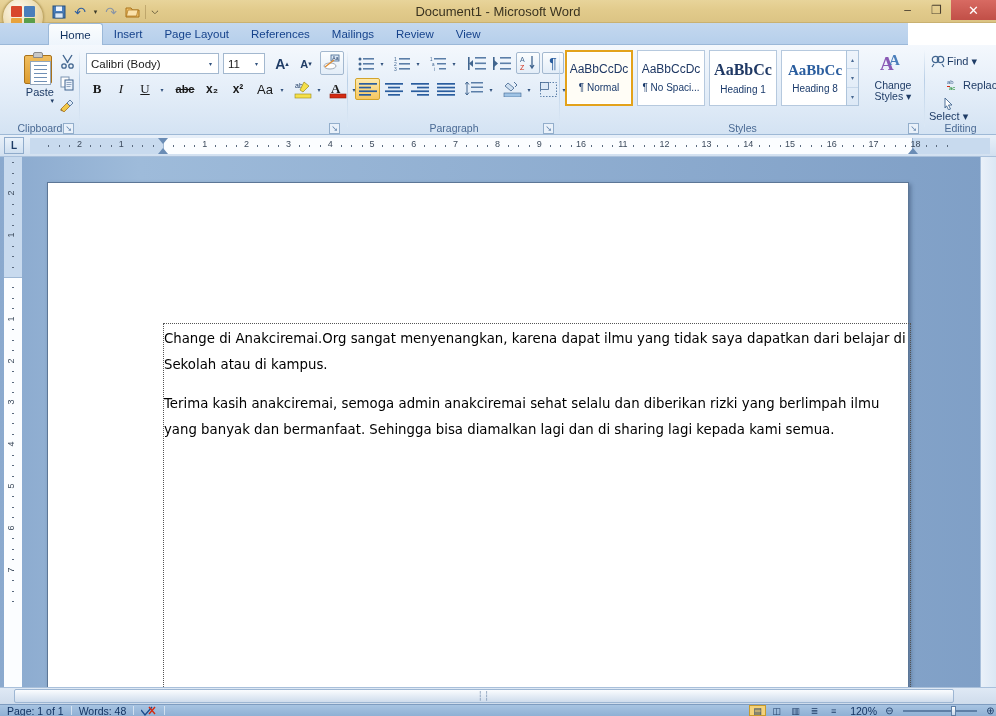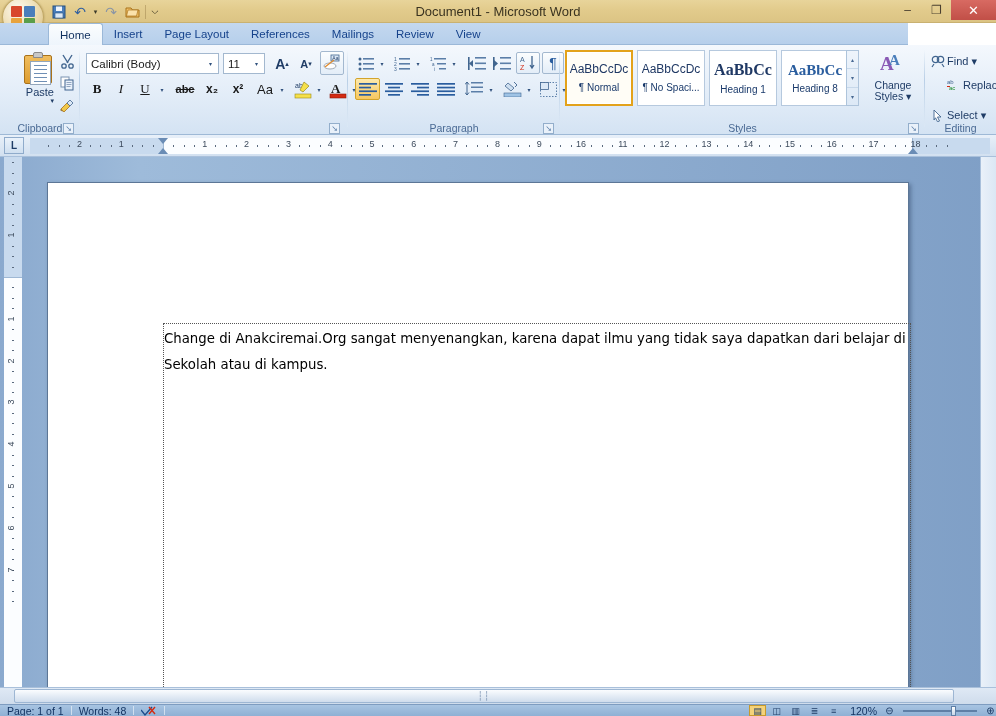--- a/index.html
+++ b/index.html
@@ -705,21 +705,21 @@
       <div class="edit-row" style="left:20px; top:29px;justify-content:flex-end;">
         <span class="edit-ico">
           <svg width="14" height="13" viewBox="0 0 14 13" aria-hidden="true">
             <text x="0" y="6" font-size="6" fill="#41658f" font-family="sans-serif">ab</text>
             <text x="2" y="12" font-size="6" fill="#1a8a2a" font-family="sans-serif">ac</text>
             <path d="M0 8.5h3" stroke="#d42a12" stroke-width="1"></path>
           </svg>
         </span>
         <span>Replace</span>
       </div>
-      <div class="edit-row" style="left:4px; top:60px;">
+      <div class="edit-row" style="left:4px; top:52px;flex-direction:column;">
         <span class="edit-ico">
           <svg width="14" height="13" viewBox="0 0 14 13" aria-hidden="true">
             <path d="M3 1l7 7H6.5l2 4-2 .8-2-4L3 11z" fill="#fefefe" stroke="#41658f" stroke-width=".9"></path>
           </svg>
         </span>
         <span>Select ▾</span>
       </div>
       <div class="group-label">Editing</div>
     </div>
   </div>
@@ -944,20 +944,21 @@
           <div class="vtick" style="top: 423.05px;"></div>
           <div class="vtick" style="top: 433.5px;"></div>
           <div class="vtick" style="top: 443.95px;"></div>
         </div>
     </div>
 
     <div class="page">
       <div class="textbounds"></div>
       <div class="doc-text" id="doc-text">
           <p><span class="sq red">Change di </span><span class="sq red">Anakciremai.Org</span><span class="sq green"> sangat </span><span class="sq red">menyenangkan, karena dapat ilmu yang tidak saya dapatkan dari belajar di Sekolah atau di kampus.</span></p>
+          <p><span class="sq red">Terima kasih </span><span class="sq green">anakciremai, semoga admin anakciremai sehat selalu dan diberikan rizki yang berlimpah ilmu yang banyak dan bermanfaat. Sehingga bisa diamalkan lagi dan di sharing lagi kepada kami semua.</span></p>
         </div>
     </div>
 
     <div class="vscroll-track"></div>
   </div>
 
   <div class="hscroll-row">
     <div class="hthumb">┆┆</div>
   </div>
 

